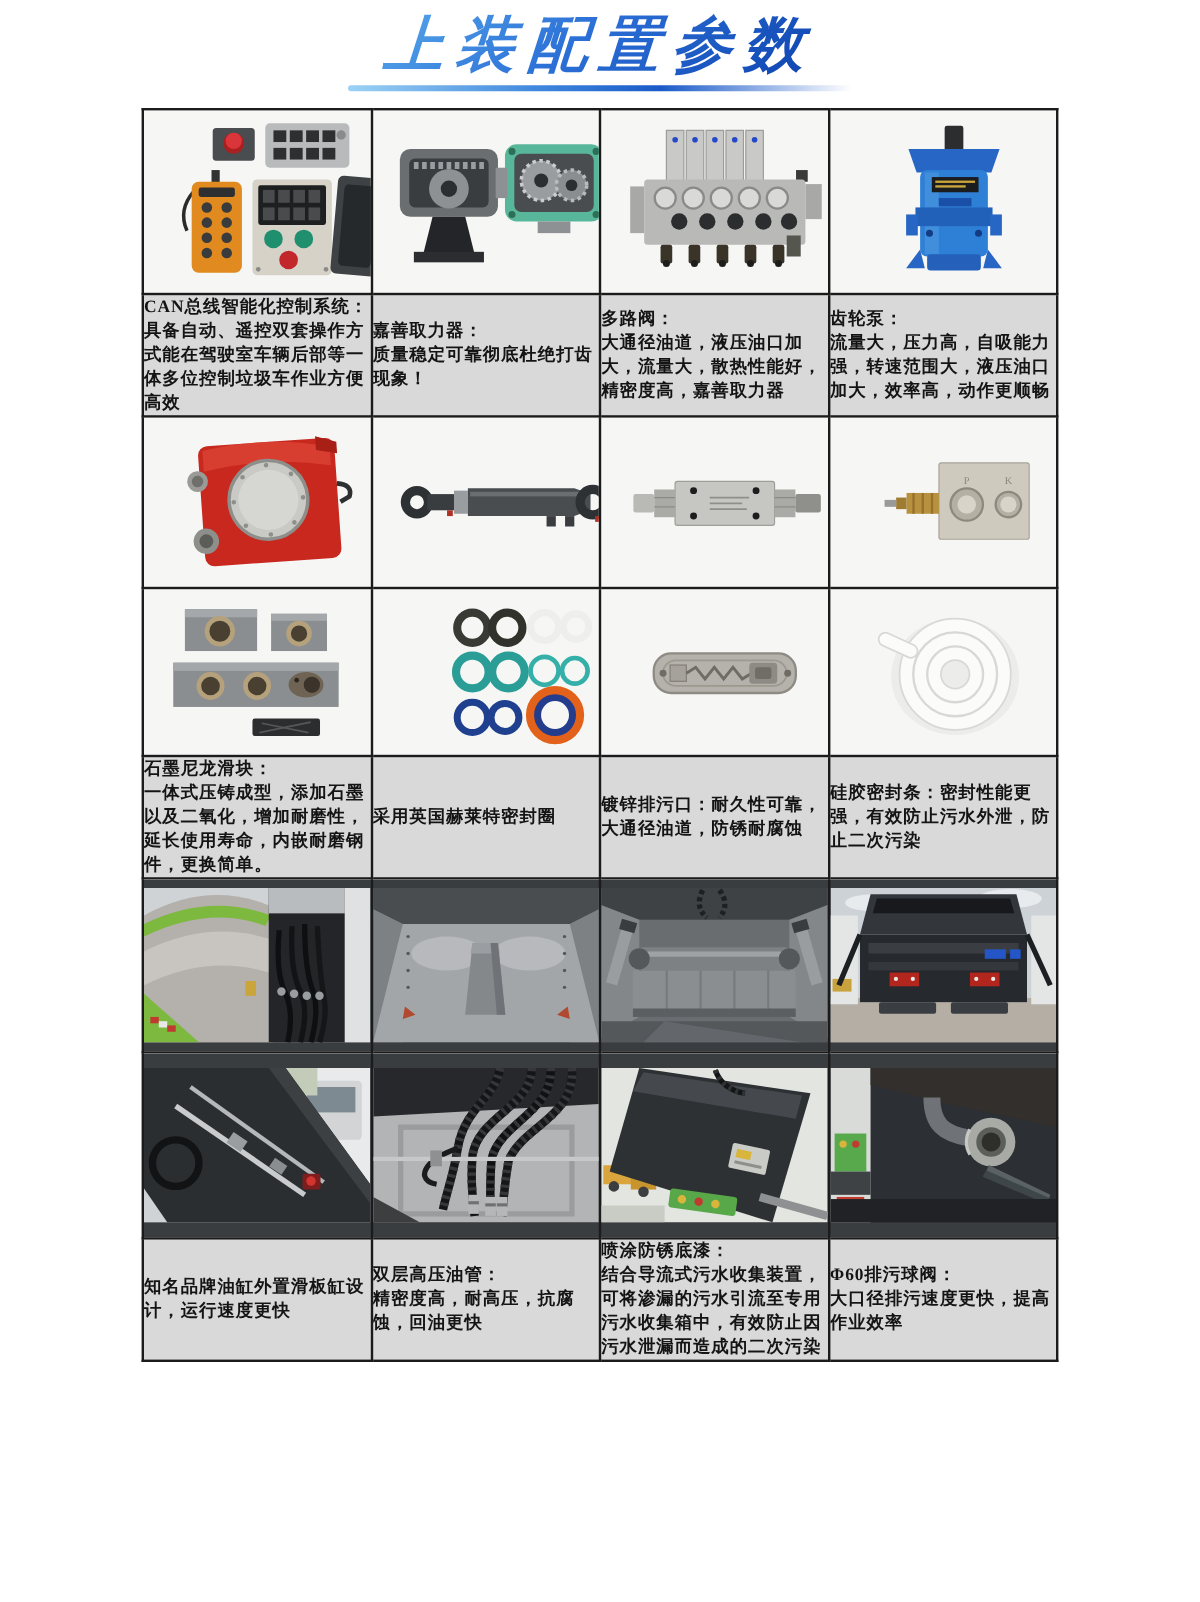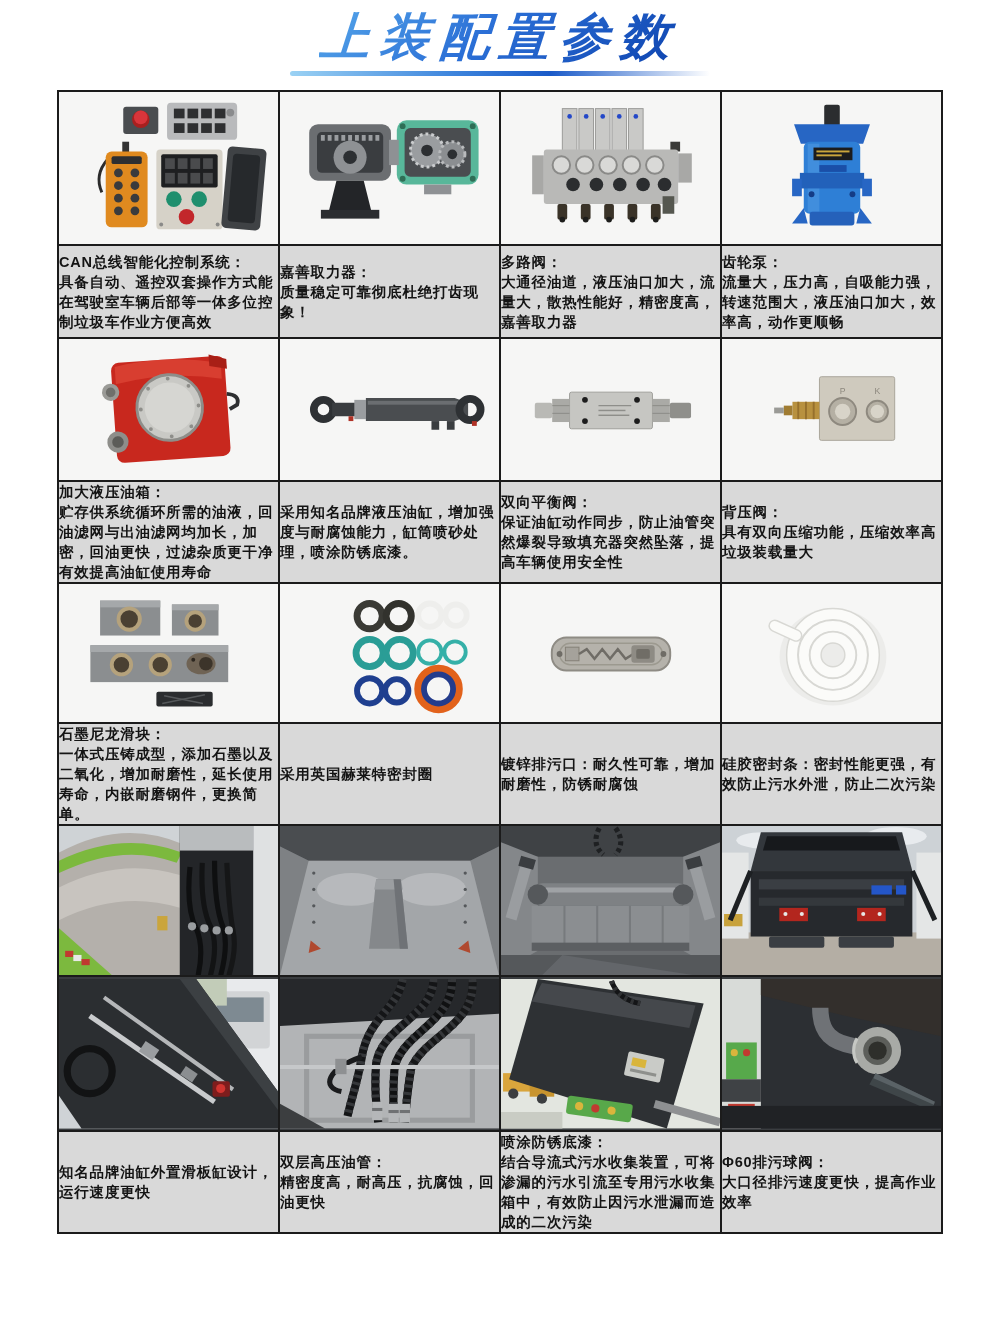--- a/index.html
+++ b/index.html
@@ -15,21 +15,21 @@
     letter-spacing:10px;line-height:1.1;
     background:linear-gradient(135deg,#55a6ea 0%,#2b6fd6 45%,#0f45b0 100%);
     -webkit-background-clip:text;background-clip:text;color:transparent;
     transform:skewX(-4deg);
   }
   .title-underline{
     width:420px;height:5px;margin:6px auto 0 auto;border-radius:3px;
     background:linear-gradient(90deg,#9bd2f4 0%,#3f86dd 38%,#1a5ac8 62%,rgba(26,90,200,0) 100%);
   }
   table.spec{
-    width:886px;margin:14px auto 0 auto;border-collapse:collapse;table-layout:fixed;
+    width:764px;margin:14px auto 0 auto;border-collapse:collapse;table-layout:fixed;font-family:Liberation Serif, serif;
   }
   table.spec td{
     border:2px solid #1b1b1b;padding:0;vertical-align:middle;overflow:hidden;
   }
   td.img{background:#f6f6f5;text-align:center;}
   td.img svg{display:inline-block;vertical-align:middle;}
   td.full{background:#3a3d40;}
   td.full svg{display:block;width:100%;height:100%;}
   td.txt{
     background:#d9d9d9;padding:5px 8px;
@@ -295,29 +295,20 @@
         <rect x="64" y="62" width="28" height="18" fill="#b8913f"></rect>
             <line x1="70" y1="62" x2="70" y2="80" stroke="#96702c" stroke-width="2"></line>
             <line x1="78" y1="62" x2="78" y2="80" stroke="#96702c" stroke-width="2"></line>
             <line x1="86" y1="62" x2="86" y2="80" stroke="#96702c" stroke-width="2"></line>
         <rect x="55" y="66" width="9" height="10" fill="#a07c32"></rect>
             <rect x="45" y="68" width="10" height="6" fill="#9a9a96"></rect>
       </svg>
     </td>
   </tr>
 
-  <tr class="hr2t">
-    <td class="txt">加大液压油箱：
-贮存供系统循环所需的油液，回油滤网与出油滤网均加长，加密，回油更快，过滤杂质更干净有效提高油缸使用寿命</td>
-    <td class="txt">采用知名品牌液压油缸，增加强度与耐腐蚀能力，缸筒喷砂处理，喷涂防锈底漆。</td>
-    <td class="txt">双向平衡阀：
-保证油缸动作同步，防止油管突然爆裂导致填充器突然坠落，提高车辆使用安全性</td>
-    <td class="txt">背压阀：
-具有双向压缩功能，压缩效率高垃圾装载量大</td>
-  </tr>
 
   <tr class="hr3">
     <td class="img">
       <svg width="206" height="132" viewBox="0 0 210 136" aria-label="nylon-slide-blocks">
         <rect x="34" y="14" width="62" height="36" fill="#8b8e90"></rect>
             <rect x="34" y="14" width="62" height="7" fill="#a5a8aa"></rect>
         <circle cx="64" cy="33" r="11" fill="#4a4032" stroke="#b5a27c" stroke-width="4"></circle>
         <rect x="108" y="18" width="48" height="32" fill="#8b8e90"></rect>
             <rect x="108" y="18" width="48" height="6" fill="#a5a8aa"></rect>
         <circle cx="132" cy="35" r="9" fill="#4a4032" stroke="#b5a27c" stroke-width="4"></circle>
@@ -373,21 +364,21 @@
         <path d="M68,50 L46,40" stroke="#d8d8d4" stroke-width="13" stroke-linecap="round"></path>
         <path d="M68,50 L46,40" stroke="#fbfbf9" stroke-width="10" stroke-linecap="round"></path>
       </svg>
     </td>
   </tr>
 
   <tr class="hr3t">
     <td class="txt">石墨尼龙滑块：
 一体式压铸成型，添加石墨以及二氧化，增加耐磨性，延长使用寿命，内嵌耐磨钢件，更换简单。</td>
     <td class="txt">采用英国赫莱特密封圈</td>
-    <td class="txt">镀锌排污口：耐久性可靠，增加耐磨性，防锈耐腐蚀</td>
+    <td class="txt">镀锌排污口：耐久性可靠，大通径油道，防锈耐腐蚀</td>
     <td class="txt">硅胶密封条：密封性能更强，有效防止污水外泄，防止二次污染</td>
   </tr>
 
   <tr class="hr4">
     <td class="full">
       <svg viewBox="0 0 214 146" preserveAspectRatio="none" aria-label="truck-body-side">
         <rect width="214" height="146" fill="#cfd3d6"></rect>
         <path d="M0,26 Q62,-8 122,18 L122,146 L0,146 Z" fill="#b4b0ab"></path>
         <path d="M0,60 Q60,30 118,48 L118,80 Q60,62 0,92 Z" fill="#c8c4bf"></path>
         <path d="M0,34 Q62,4 120,26 l-5,10 Q62,16 0,46 Z" fill="#7cb93e"></path>

